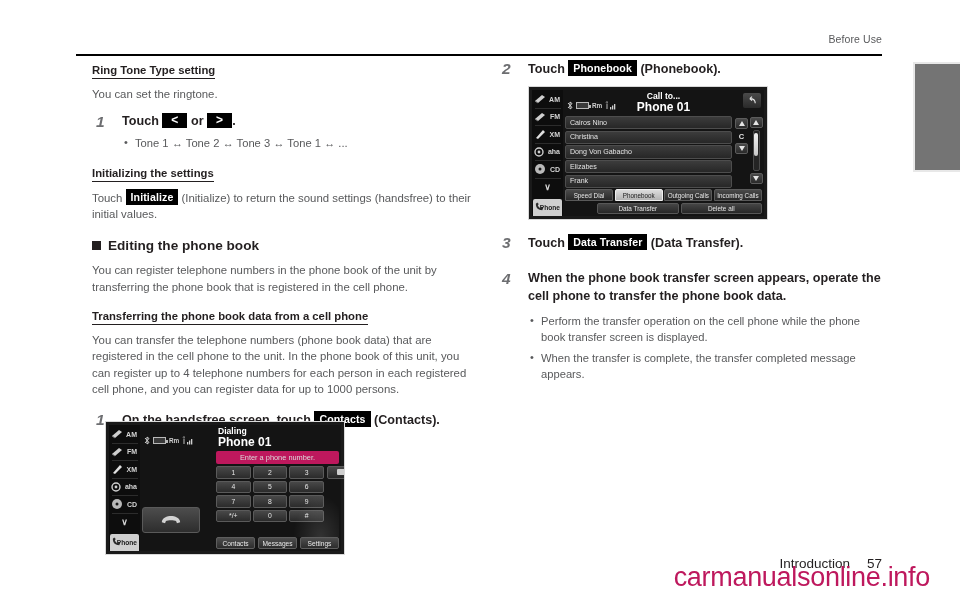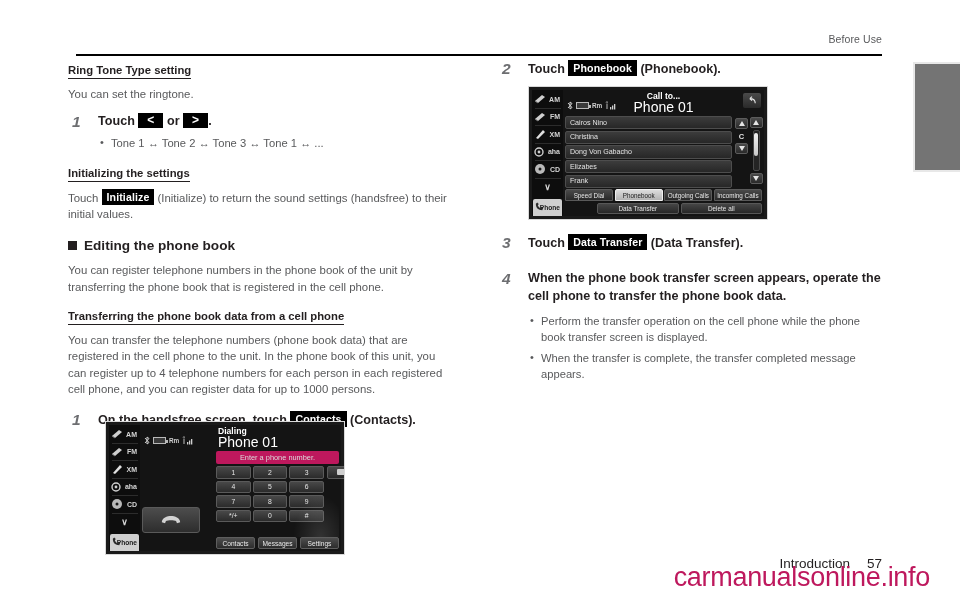--- a/index.html
+++ b/index.html
@@ -21,21 +21,21 @@
 
   
   .edge-tab{
     position:absolute;left:913px;top:62px;width:47px;height:106px;
     background:#747474;border-left:2px solid #e8e8e8;border-top:2px solid #e8e8e8;
     border-bottom:2px solid #e8e8e8;
   }
 
   
   .col{position:absolute;top:60px;}
-  .col-left{left:68px;width:388px;}
+  .col-left{left:92px;width:388px;}
   .col-right{left:498px;width:388px;}
 
   
   .sub-head{
     font-size:11.3px;font-weight:bold;color:#231f20;
     border-bottom:1.6px solid #231f20;display:inline-block;
     padding-bottom:1px;margin:0 0 7px 0;line-height:14px;
   }
   .body-p{
     font-size:11.4px;line-height:16.3px;color:#58595b;margin:0 0 11px 0;
@@ -118,21 +118,21 @@
     display:inline-block;position:relative;background:#3a3a3a;
   }
   .ico-batt:after{
     content:"";position:absolute;right:-2.5px;top:1.5px;width:1.5px;height:3px;background:#b9b9b9;
   }
   .ico-sig{width:12px;height:9px;display:inline-block;}
   .title-block{
     position:absolute;left:78px;top:1px;color:#fff;
   }
   .title-1{font-size:8.6px;font-weight:bold;line-height:11px;}
-  .title-2{font-size:14px;font-weight:normal;line-height:11px;}
+  .title-2{font-size:12px;font-weight:bold;line-height:11px;}
   .title-center{left:0;right:0;text-align:center;}
   .back-btn{
     position:absolute;right:3px;top:3px;width:18px;height:15px;
     background:linear-gradient(#4a4a4a,#2a2a2a);border-radius:2px;
     display:flex;align-items:center;justify-content:center;color:#e6e6e6;font-size:10px;
   }
 
   
   .dial-right{position:absolute;left:74px;right:0;top:26px;bottom:0;}
   .dial-msg{

